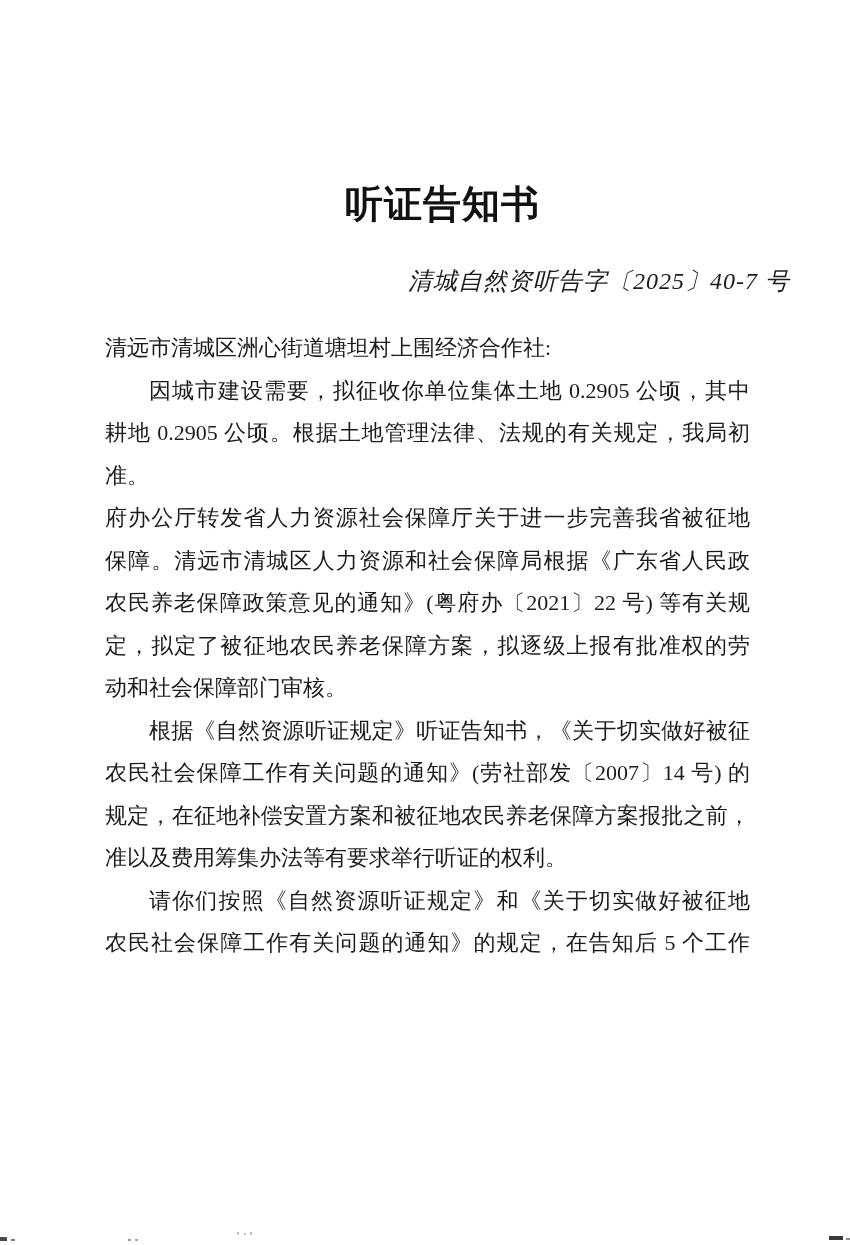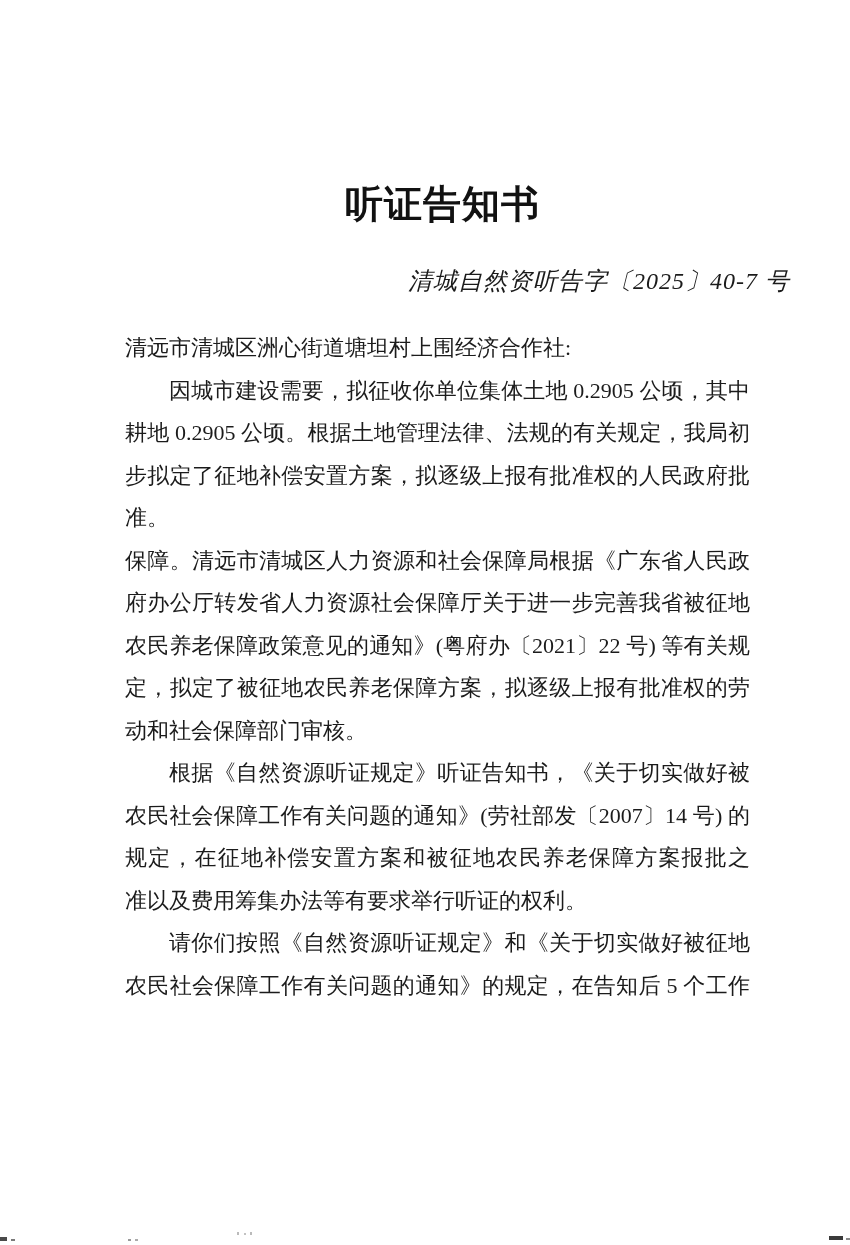--- a/index.html
+++ b/index.html
@@ -40,43 +40,41 @@
     width:645px;
   }
   .line {
     height:42.5px;
     line-height:42.5px;
     font-size:22px;
     overflow:hidden;
     text-align:justify;
     text-align-last:justify;
     color:#1b1b1b;
-    margin-left:20px;
   }
   .line.plain { text-align-last:left; }
   .line.indent { text-indent:44px; }
   .art { position:absolute; }
 </style>
 </head>
 <body>
 
 <div class="page">
 
   <div class="doc-title">听证告知书</div>
 
   <div class="doc-number">清城自然资听告字〔2025〕40-7 号</div>
 
   <div class="body-block">
     <div class="line plain">清远市清城区洲心街道塘坦村上围经济合作社:</div>
     <div class="line indent">因城市建设需要，拟征收你单位集体土地 0.2905 公顷，其中</div>
     <div class="line">耕地 0.2905 公顷。根据土地管理法律、法规的有关规定，我局初</div>
-    <div class="line">步拟定了征地补偿安置方案，拟逐级上报有批准权的人民政府批</div>
     <div class="line plain">准。</div>
+    <div class="line">府办公厅转发省人力资源社会保障厅关于进一步完善我省被征地</div>
     <div class="line">保障。清远市清城区人力资源和社会保障局根据《广东省人民政</div>
-    <div class="line">府办公厅转发省人力资源社会保障厅关于进一步完善我省被征地</div>
     <div class="line">农民养老保障政策意见的通知》(粤府办〔2021〕22 号) 等有关规</div>
     <div class="line">定，拟定了被征地农民养老保障方案，拟逐级上报有批准权的劳</div>
     <div class="line plain">动和社会保障部门审核。</div>
     <div class="line indent">根据《自然资源听证规定》听证告知书，《关于切实做好被征地</div>
     <div class="line">农民社会保障工作有关问题的通知》(劳社部发〔2007〕14 号) 的</div>
     <div class="line">规定，在征地补偿安置方案和被征地农民养老保障方案报批之前，</div>
     <div class="line plain">准以及费用筹集办法等有要求举行听证的权利。</div>
     <div class="line indent">请你们按照《自然资源听证规定》和《关于切实做好被征地</div>
     <div class="line">农民社会保障工作有关问题的通知》的规定，在告知后 5 个工作</div>
   </div>

